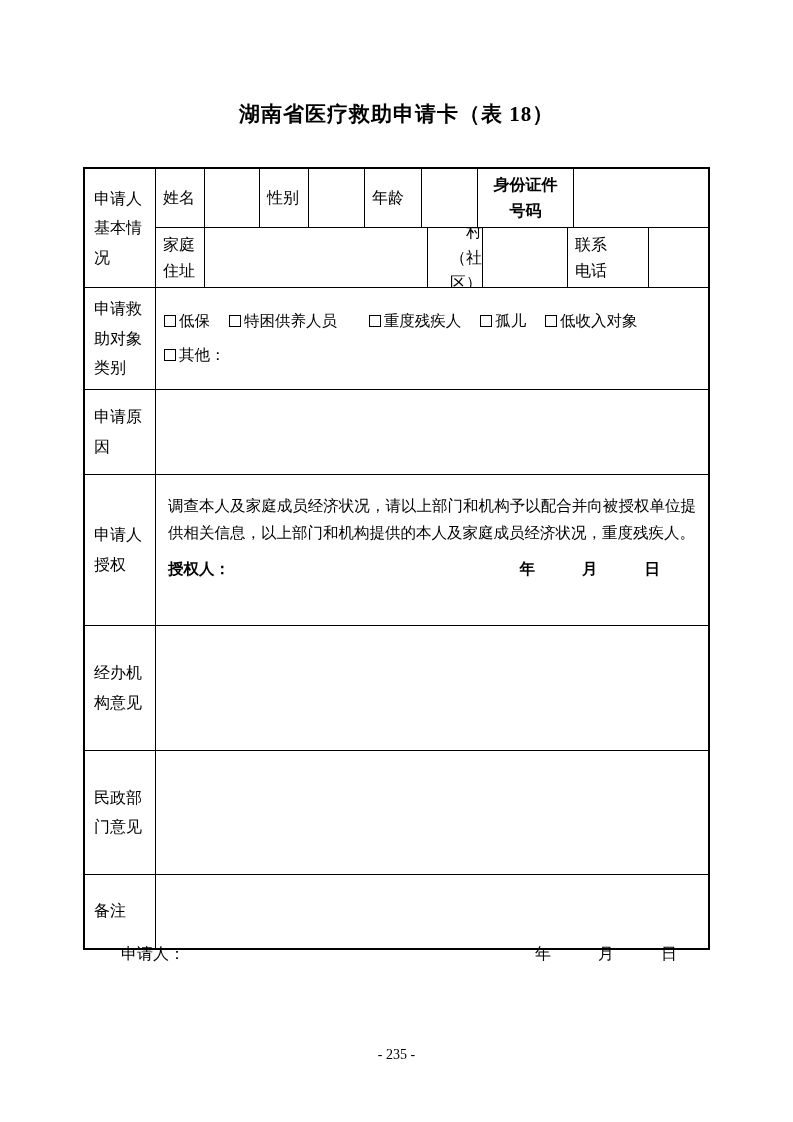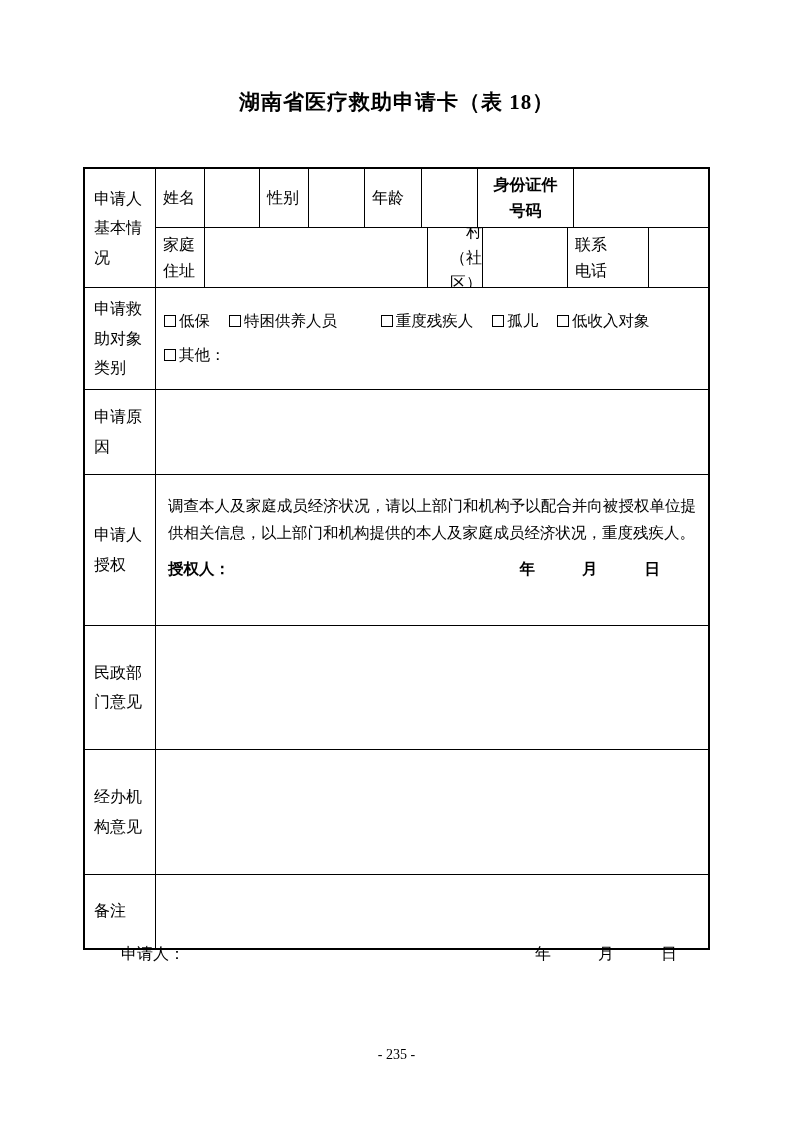--- a/index.html
+++ b/index.html
@@ -6,21 +6,21 @@
   html, body { background: #ffffff; }
   body {
     width: 793px; height: 1122px;
     font-family: "Liberation Serif", "DejaVu Serif", serif;
     color: #000;
     position: relative;
   }
   .page { position: relative; width: 793px; height: 1122px; background: #fff; overflow: hidden; }
 
   .title {
-    position: absolute; top: 88px; left: 0; width: 100%;
+    position: absolute; top: 100px; left: 0; width: 100%;
     text-align: center; font-size: 21px; font-weight: bold;
     letter-spacing: 1px;
   }
 
   .form-table {
     position: absolute; top: 167px; left: 83px; width: 627px;
     border: 2px solid #000;
     font-size: 16px;
   }
 
@@ -62,21 +62,21 @@
 
   
   .cat-content {
     min-height: 88px;
     display: flex; flex-direction: column; justify-content: center;
     padding: 8px 8px 8px 8px;
     font-size: 15.5px;
     line-height: 2.15;
   }
   .opt { display: inline-flex; align-items: center; margin-right: 15px; white-space: nowrap; }
-  .opt.gap-wide { margin-right: 40px; text-align: center; }
+  .opt.gap-wide { margin-right: 28px; text-align: center; }
   .cbx {
     width: 12px; height: 12px; flex: none;
     border: 1px solid #000;
     display: inline-block;
     margin-right: 3px;
     background: #fff;
   }
 
   .blank-content { min-height: 84px; }
   .blank-content.h123 { min-height: 123px; }
@@ -206,29 +206,29 @@
           <span class="date-group">
             <span>年</span>
             <span>月</span>
             <span>日</span>
           </span>
         </div>
       </div>
     </div>
 
     <div class="section">
+      <div class="sec-label">经办机
+构意见</div>
+      <div class="sec-content blank-content h124"></div>
+    </div>
+
+    <div class="section">
       <div class="sec-label">民政部
 门意见</div>
       <div class="sec-content blank-content h123"></div>
-    </div>
-
-    <div class="section">
-      <div class="sec-label">经办机
-构意见</div>
-      <div class="sec-content blank-content h124"></div>
     </div>
 
     <div class="section">
       <div class="sec-label">备注</div>
       <div class="sec-content blank-content h73"></div>
     </div>
 
   </div>
 
   <div class="sig-line">

